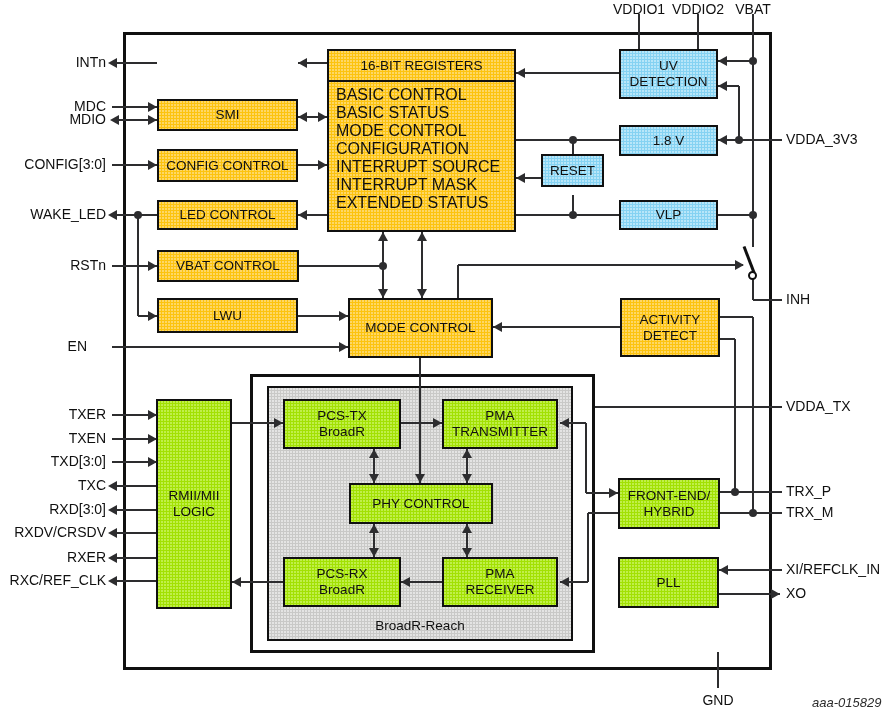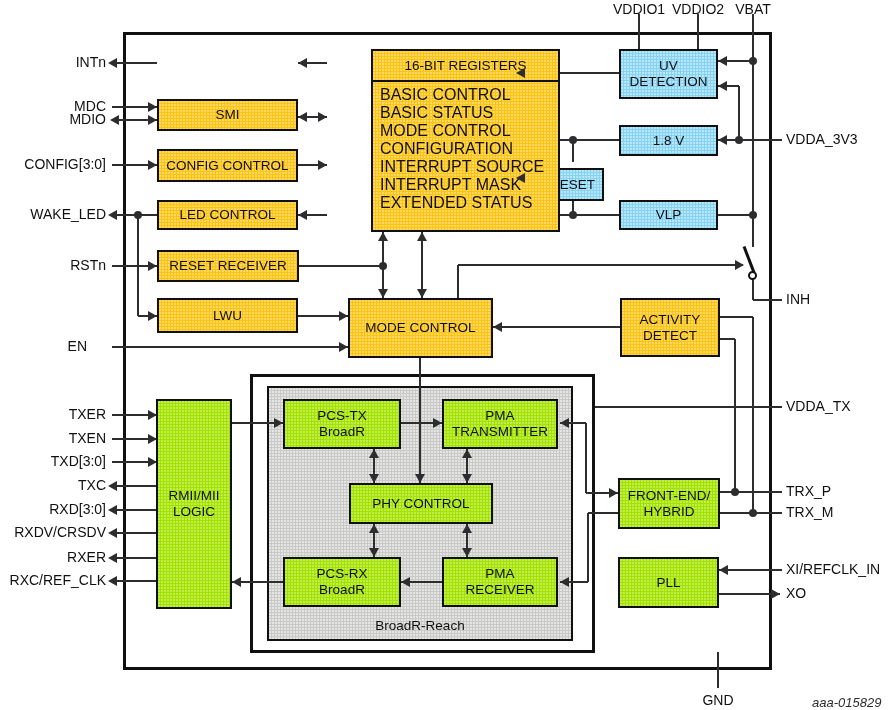--- a/index.html
+++ b/index.html
@@ -114,40 +114,40 @@
       <div class="block fill-orange" style="left: 157px; top: 99px; width: 141px; height: 32px;">
         <div style="position: static;">SMI</div>
       </div>
       <div class="block fill-orange" style="left: 157px; top: 149px; width: 141px; height: 33px;">
         <div style="position: static;">CONFIG CONTROL</div>
       </div>
       <div class="block fill-orange" style="left: 157px; top: 200px; width: 141px; height: 30px;">
         <div style="position: static;">LED CONTROL</div>
       </div>
       <div class="block fill-orange" style="left: 157px; top: 250px; width: 142px; height: 32px;">
-        <div style="position: static;">RESET RECEIVER</div>
+        <div style="position: static;">VBAT CONTROL</div>
       </div>
       <div class="block fill-orange" style="left: 157px; top: 298px; width: 141px; height: 35px;">
         <div style="position: static;">LWU</div>
       </div>
       <div class="block fill-orange" style="left: 348px; top: 298px; width: 145px; height: 60px;">
         <div style="position: static;">MODE CONTROL</div>
       </div>
       <div class="block fill-orange" style="left: 620px; top: 298px; width: 100px; height: 59px;">
         <div style="position: static;">ACTIVITY</div>
         <div style="position: static;">DETECT</div>
       </div>
       <div class="block fill-blue" style="left: 619px; top: 49px; width: 99px; height: 50px;">
         <div style="position: static;">UV</div>
         <div style="position: static;">DETECTION</div>
       </div>
       <div class="block fill-blue" style="left: 619px; top: 125px; width: 99px; height: 31px;">
         <div style="position: static;">1.8 V</div>
       </div>
-      <div class="block fill-blue" style="left: 541px; top: 168px; width: 63px; height: 33px;">
+      <div class="block fill-blue" style="left: 541px; top: 154px; width: 63px; height: 33px;">
         <div style="position: static;">RESET</div>
       </div>
       <div class="block fill-blue" style="left: 619px; top: 200px; width: 99px; height: 30px;">
         <div style="position: static;">VLP</div>
       </div>
       <div class="block fill-green" style="left: 156px; top: 399px; width: 76px; height: 210px;">
         <div style="position: static;">RMII/MII</div>
         <div style="position: static;">LOGIC</div>
       </div>
       <div class="block fill-green" style="left: 283px; top: 399px; width: 118px; height: 50px;">
@@ -169,21 +169,21 @@
         <div style="position: static;">PMA</div>
         <div style="position: static;">RECEIVER</div>
       </div>
       <div class="block fill-green" style="left: 618px; top: 478px; width: 102px; height: 51px;">
         <div style="position: static;">FRONT-END/</div>
         <div style="position: static;">HYBRID</div>
       </div>
       <div class="block fill-green" style="left: 618px; top: 557px; width: 101px; height: 51px;">
         <div style="position: static;">PLL</div>
       </div>
-      <div class="block fill-orange" style="left: 327px; top: 49px; width: 189px; height: 183px; justify-content: flex-start; margin-left: 44px;">
+      <div class="block fill-orange" style="left: 327px; top: 49px; width: 189px; height: 183px; justify-content: flex-start;">
         <div class="reg-title" style="position: static;">16-BIT REGISTERS</div>
         <div class="reg-list" style="position: static;">
           <div style="position: static;">BASIC CONTROL</div>
           <div style="position: static;">BASIC STATUS</div>
           <div style="position: static;">MODE CONTROL</div>
           <div style="position: static;">CONFIGURATION</div>
           <div style="position: static;">INTERRUPT SOURCE</div>
           <div style="position: static;">INTERRUPT MASK</div>
           <div style="position: static;">EXTENDED STATUS</div>
         </div>

